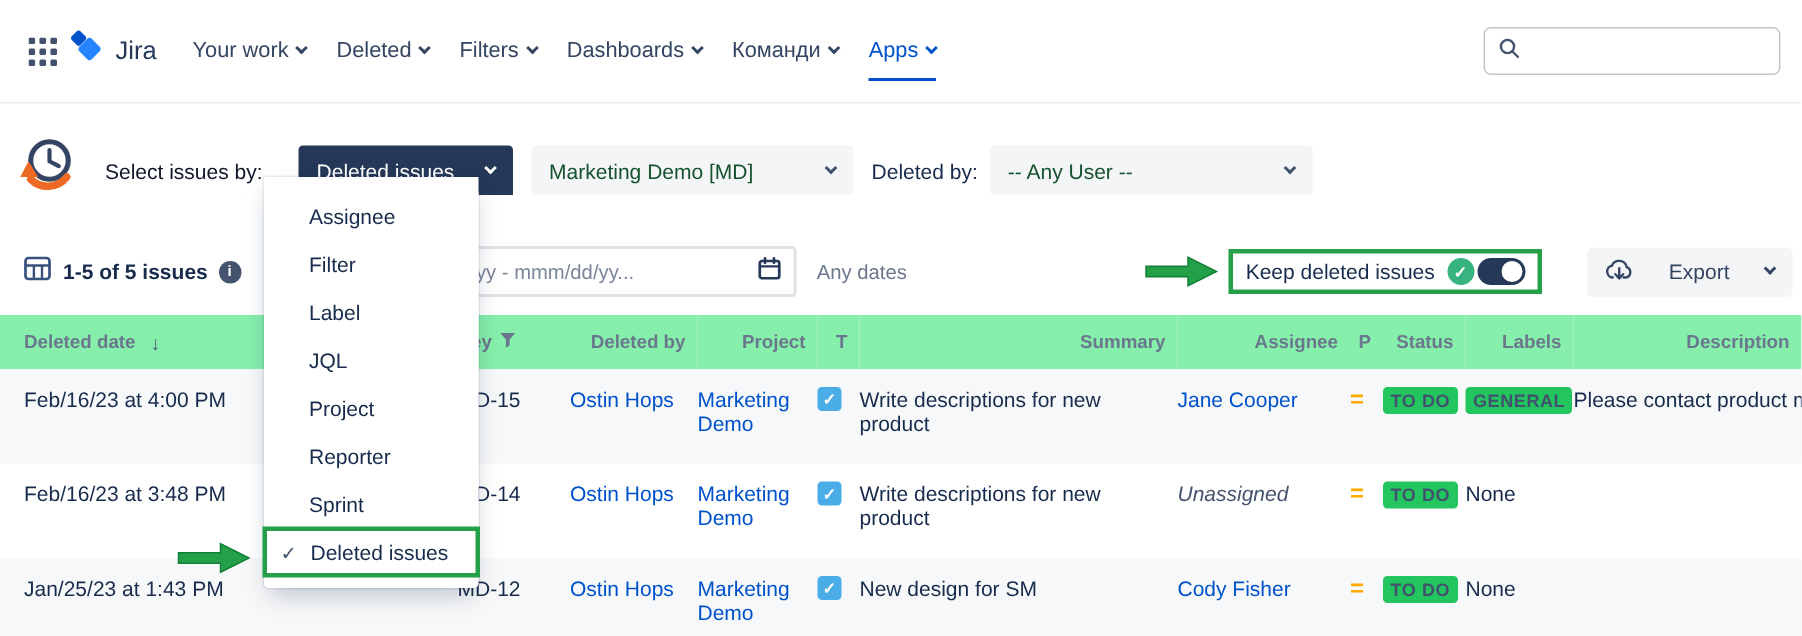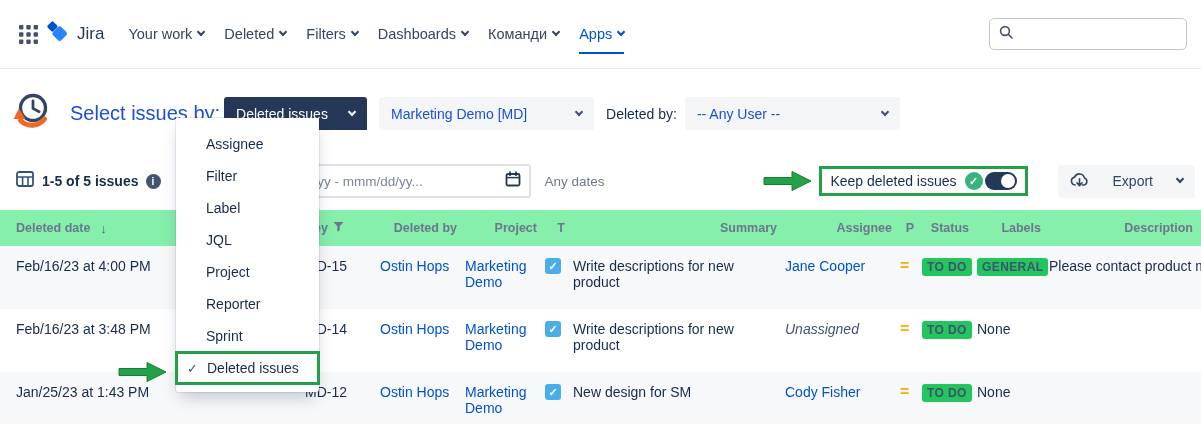--- a/index.html
+++ b/index.html
@@ -18,25 +18,25 @@
   .nav-item.active { color:#0052CC; }
   .nav-item.active .chev { border-color:#0052CC; }
   .nav-item.active::after { content:""; position:absolute; left:10px; right:10px; bottom:-3px; height:2px; background:#0052CC; }
   .chev { width:6px; height:6px; border-right:2px solid #344563; border-bottom:2px solid #344563; transform:rotate(45deg); display:inline-block; margin-top:-4px; flex:0 0 auto; }
   .create-btn { background:#0052CC; color:#fff; border:none; border-radius:3px; height:32px; padding:0 13px; font-size:14px; font-weight:500; margin-left:10px; cursor:pointer; font-family:inherit; }
   .search-box { margin-left:auto; width:198px; height:32px; border:1px solid #C1C7D0; border-radius:5px; display:flex; align-items:center; padding:0 9px; gap:7px; background:#fff; }
   .search-box input { border:none; outline:none; flex:1; min-width:0; font-size:14px; color:#344563; font-family:inherit; background:transparent; }
   .search-box input::placeholder { color:#7A869A; }
   
   .filterbar { height:89px; display:flex; align-items:center; padding-left:8px; position:relative; }
-  .filter-label { font-size:20px; color:#1d4ed8; margin:0 4px 0 16px; white-space:nowrap; }
+  .filter-label { font-size:14px; color:#0f172a; margin:0 24px 0 16px; white-space:nowrap; }
   .dd { height:33px; display:flex; align-items:center; justify-content:space-between; padding:0 12px; font-size:14px; cursor:pointer; }
   .dd-dark { background:#253858; color:#fff; min-width:143px; border-radius:3px 3px 0 0; font-weight:500; }
   .dd-dark .chev { border-color:#fff; }
-  .dd-light { background:#F4F5F7; color:#1d4ed8; border-radius:3px;gap:26px; }
+  .dd-light { background:#F4F5F7; color:#14532d; border-radius:3px;gap:26px; }
   .dd-light .chev { border-color:#42526E; }
   .dd-project { width:215px; margin-left:12px; }
   .deletedby-label { font-size:14px; color:#172B4D; margin:0 8px 0 12px; white-space:nowrap; }
   .dd-user { width:215px; }
   
   .menu { position:absolute; left:176px; top:118px; width:143px; background:#fff; border-radius:0 0 3px 3px;
           box-shadow:0 0 0 1px rgba(9,30,66,0.08), 0 8px 16px -4px rgba(9,30,66,0.25); padding:10px 0 8px; z-index:20; }
   .menu-item { height:32px; display:flex; align-items:center; padding:0 10px 0 30px; font-size:14px; color:#172B4D; cursor:pointer; background:#fff; }
   .menu-item.selected { padding-left:11px; gap:7px; outline:3px solid #24A148; outline-offset:-2px; }
   .menu-check { color:#42526E; font-size:13px; width:13px; }

